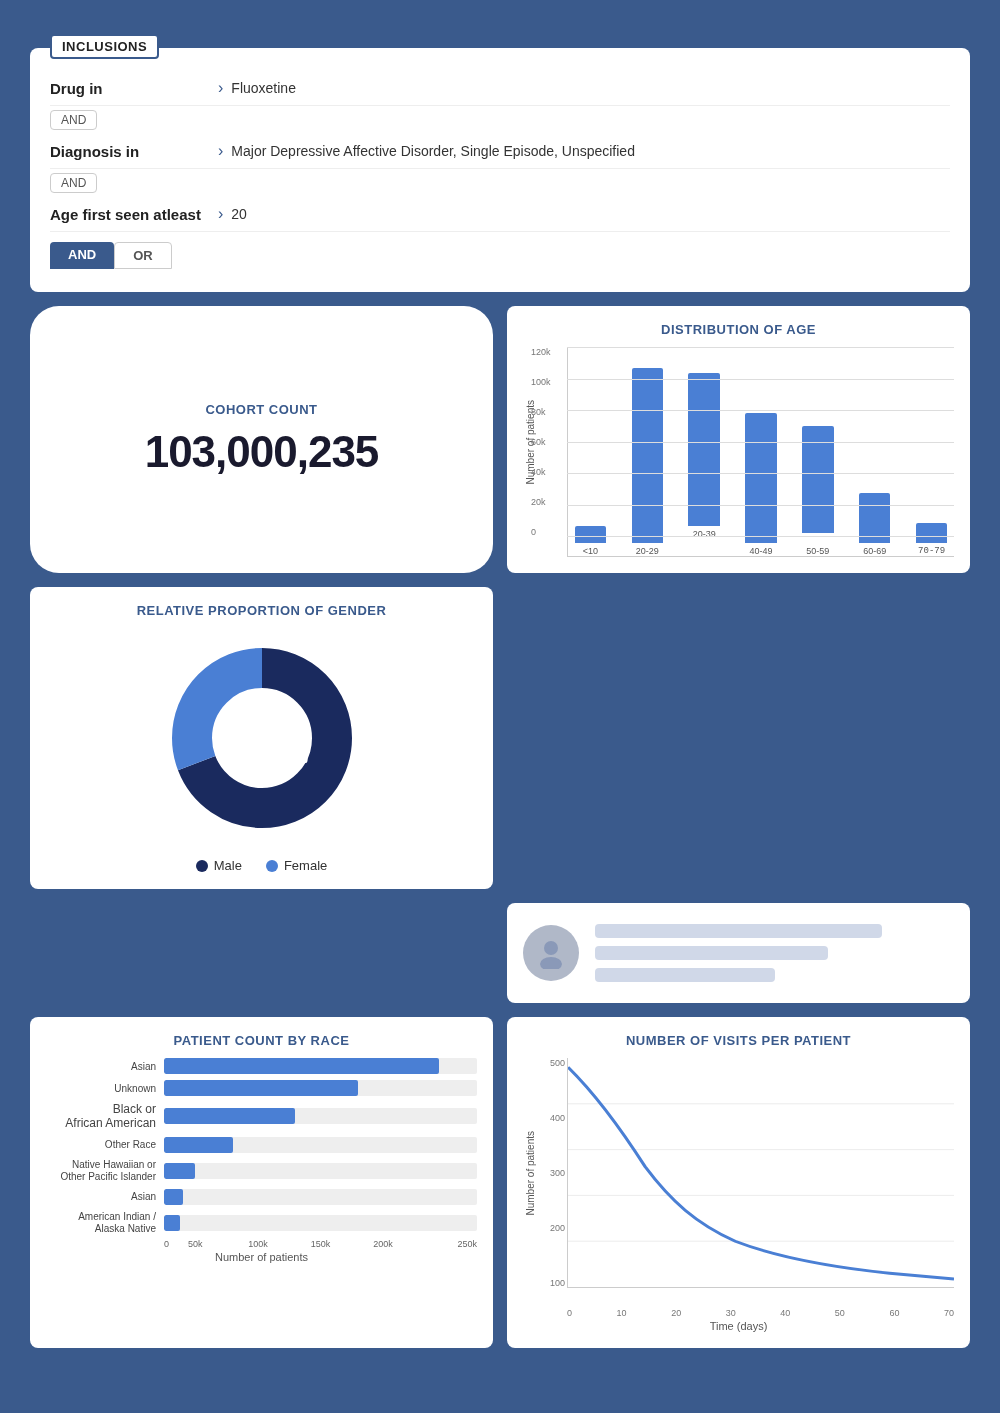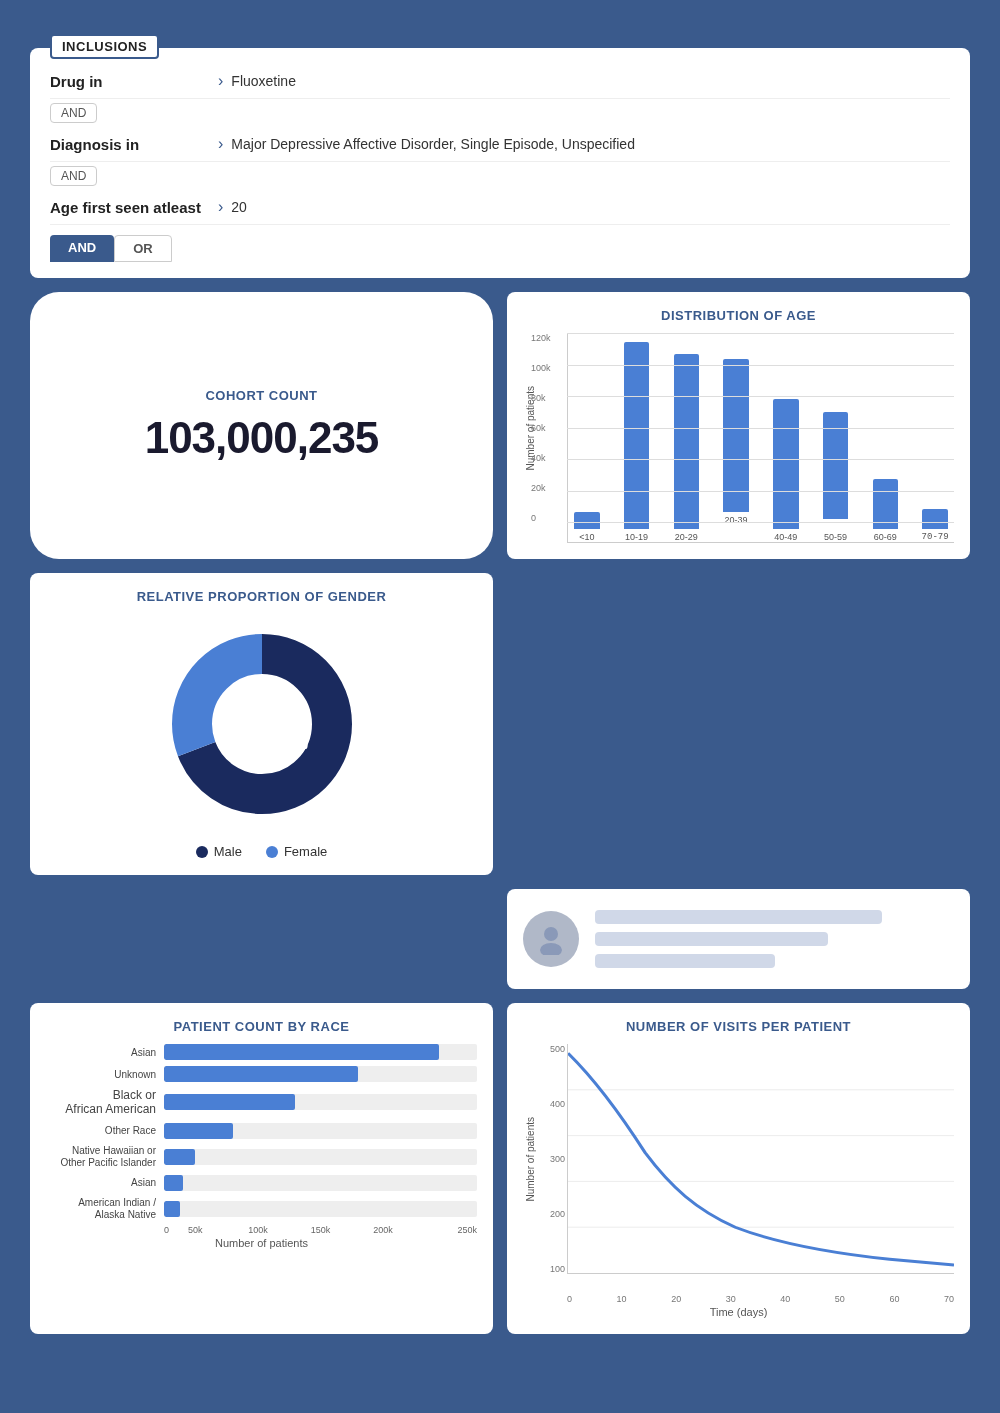--- a/index.html
+++ b/index.html
@@ -11,21 +11,21 @@
       padding: 20px;
     }
     .main-container {
       background: #3a5a8c;
       padding: 10px;
     }
     
     .inclusions-panel {
       background: white;
       border-radius: 8px;
-      padding: 16px 20px;
+      padding: 23px 20px;
       margin-bottom: 14px;
       position: relative;
     }
     .inclusions-title {
       position: absolute;
       top: -14px;
       left: 20px;
       background: white;
       border: 2px solid #3a5a8c;
       border-radius: 4px;
@@ -308,24 +308,20 @@
             <span style="font-size:9px;color:#777;">120k</span>
           </div>
 
           <div style="display:flex; align-items:flex-end; height:210px; border-bottom:1px solid #ccc; border-left:1px solid #ccc; gap:20px; padding:0 4px;">
 
           <div style="display: flex; flex-direction: column; align-items: center; flex: 1 1 0%; height: 200px; justify-content: flex-end;">
         <div style="width:85%;height:17px;background:#4a7fd4;border-radius:2px 2px 0 0;"></div>
         <div style="font-size:9px;color:#555;margin-top:3px;text-align:center;">&lt;10</div>
       </div>
               <div style="display: flex; flex-direction: column; align-items: center; flex: 1 1 0%; height: 200px; justify-content: flex-end;">
-        <div style="width:85%;height:192px;background:#4a7fd4;border-radius:2px 2px 0 0;"></div>
-        <div style="font-size:9px;color:#555;margin-top:3px;text-align:center;">10-19</div>
-      </div>
-              <div style="display: flex; flex-direction: column; align-items: center; flex: 1 1 0%; height: 200px; justify-content: flex-end;">
         <div style="width:85%;height:175px;background:#4a7fd4;border-radius:2px 2px 0 0;"></div>
         <div style="font-size:9px;color:#555;margin-top:3px;text-align:center;">20-29</div>
       </div>
               <div style="display: flex; flex-direction: column; align-items: center; flex: 1 1 0%; height: 200px; justify-content: center;">
         <div style="width:85%;height:153px;background:#4a7fd4;border-radius:2px 2px 0 0;"></div>
         <div style="font-size:9px;color:#555;margin-top:3px;text-align:center;">20-39</div>
       </div>
               <div style="display: flex; flex-direction: column; align-items: center; flex: 1 1 0%; height: 200px; justify-content: flex-end;">
         <div style="width:85%;height:130px;background:#4a7fd4;border-radius:2px 2px 0 0;"></div>
         <div style="font-size:9px;color:#555;margin-top:3px;text-align:center;">40-49</div>

